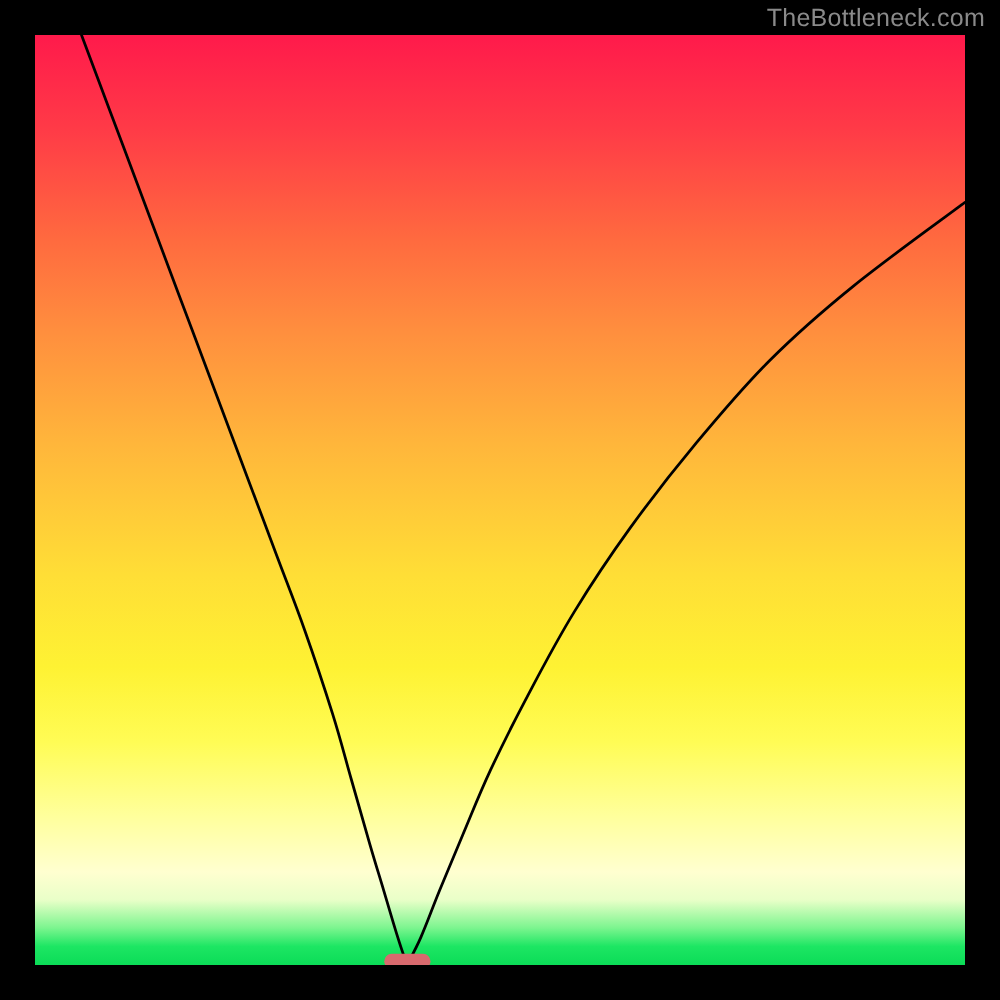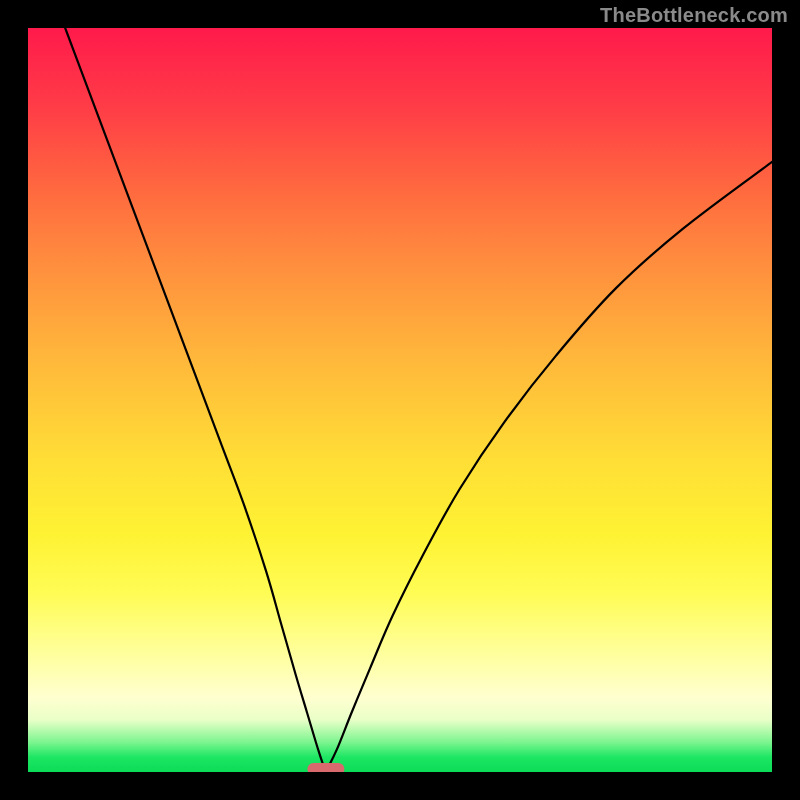--- a/index.html
+++ b/index.html
@@ -63,21 +63,21 @@
     border-radius: 6px;
     background: #d86a6e;
     transform: translate(-50%, -50%);
   }
   .watermark {
     position: absolute;
     top: 4px;
     right: 12px;
     color: #8a8a8a;
     font-size: 20px;
-    font-weight: 700;
+    font-weight: 400;
     letter-spacing: 0.2px;
     user-select: none;
   }
 </style>
 </head>
 <body>
 
 <div class="frame">
   <div class="watermark">TheBottleneck.com</div>
 

